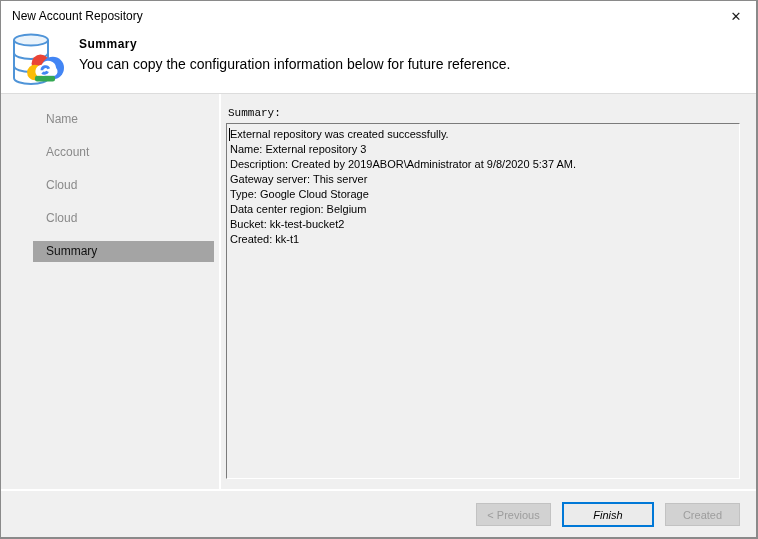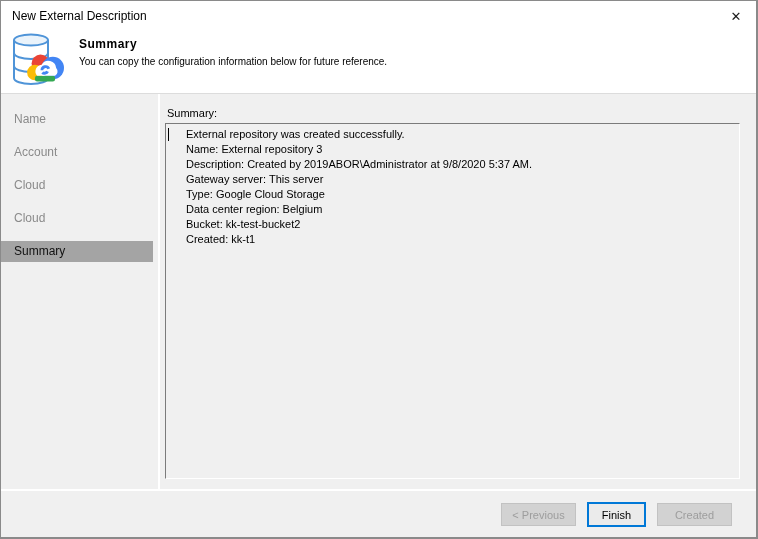--- a/index.html
+++ b/index.html
@@ -28,69 +28,70 @@
   
   .header {
     height:63px; background:#ffffff; border-bottom:1px solid #dcdcdc;
     display:flex; position:relative;
   }
   .wizard-icon { position:relative; width:66px; height:62px; margin-left:8px; }
   .wizard-icon .cyl { position:absolute; left:2px; top:2px; }
   .wizard-icon .gcp { position:absolute; left:17px; top:21px; }
   .header-text { padding-top:6px; margin-left:4px; }
   .header-title { font-size:12px; font-weight:bold; color:#000000; letter-spacing:0.5px; }
-  .header-subtitle { font-size:10px; color:#000000; margin-top:5px; }
+  .header-subtitle { font-size:14px; color:#000000; margin-top:5px; }
 
   
   .body { display:flex; height:395px; background:#f0f0f0; }
   .sidebar {
-    width:159px; border-right:2px solid #ffffff; padding-top:15px;
+    width:220px; border-right:2px solid #ffffff; padding-top:15px;
     flex-shrink:0;
+    padding-left:32px;
   }
   .side-item {
     height:21px; line-height:21px; padding-left:13px; margin-bottom:12px;
     font-size:12px; color:#8a8a8a; margin-right:5px;
   }
   .side-item.active { background:#a4a4a4; color:#111111; }
 
   .content { flex:1; padding:13px 16px 0 5px; }
-  .box-label { font-size:11px; color:#000000; margin:0 0 4px 2px; }
+  .box-label { font-size:11px; color:#000000; margin:0 0 4px 2px;font-family:Liberation Mono, monospace; }
   .textbox {
     position:relative; height:356px;
     background:#f0f0f0;
     border:1px solid;
     border-color:#7b7b7b #ffffff #ffffff #7b7b7b;
-    padding:3px 4px 0 20px;
+    padding:3px 4px 0 3px;
     overflow:hidden;
   }
   .textbox .line { font-size:11px; line-height:15px; color:#000000; white-space:pre; }
   .caret { position:absolute; left:2px; top:4px; width:1px; height:13px; background:#000000; }
 
   
   .footer {
     height:49px; border-top:2px solid #ffffff; background:#f0f0f0;
     display:flex; align-items:center; justify-content:flex-end;
-    padding-right:24px; gap:11px;
+    padding-right:16px; gap:11px;
   }
   .btn {
     width:75px; height:23px; font-size:11px;
     display:flex; align-items:center; justify-content:center;
     border:1px solid #c2c2c2; background:#d2d2d2; color:#9d9d9d;
   }
   .btn.default {
-    background:#ebebeb; border:2px solid #0078d7; color:#000000; width:59px; height:25px;
+    background:#ebebeb; border:2px solid #0078d7; color:#000000; width:92px; height:25px;font-style:italic;
   }
 </style>
 </head>
 <body>
 
 <div class="window">
 
   <div class="titlebar">
-    <span class="titlebar-text">New External Description</span>
+    <span class="titlebar-text">New Account Repository</span>
     <span class="close-btn">✕</span>
   </div>
 
   <div class="header">
     <div class="wizard-icon">
       <svg class="cyl" width="40" height="52" viewBox="0 0 40 52">
         <path d="M3 7 v38 c0 3.5 7.6 6 17 6 s17 -2.5 17 -6 V7" fill="#ffffff" stroke="#4f94d8" stroke-width="2"></path>
         <ellipse cx="20" cy="7" rx="17" ry="5.5" fill="#eaf3fb" stroke="#4f94d8" stroke-width="2"></ellipse>
         <path d="M3 20 c0 3.3 7.6 6 17 6 s17 -2.7 17 -6" fill="none" stroke="#4f94d8" stroke-width="2"></path>
         <path d="M3 33 c0 3.3 7.6 6 17 6 s17 -2.7 17 -6" fill="none" stroke="#4f94d8" stroke-width="2"></path>

